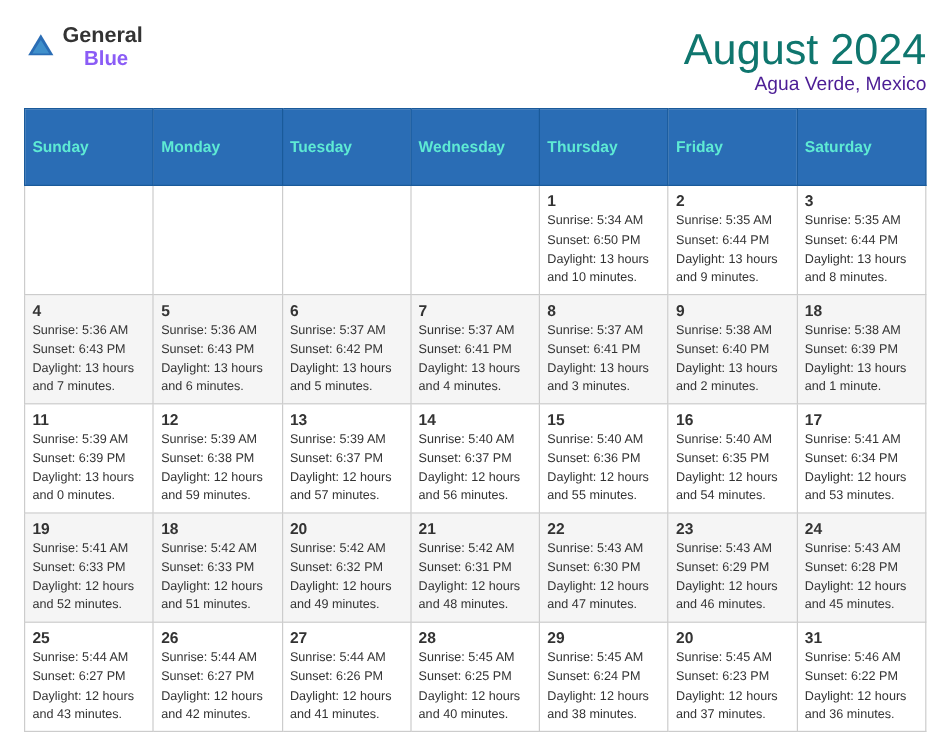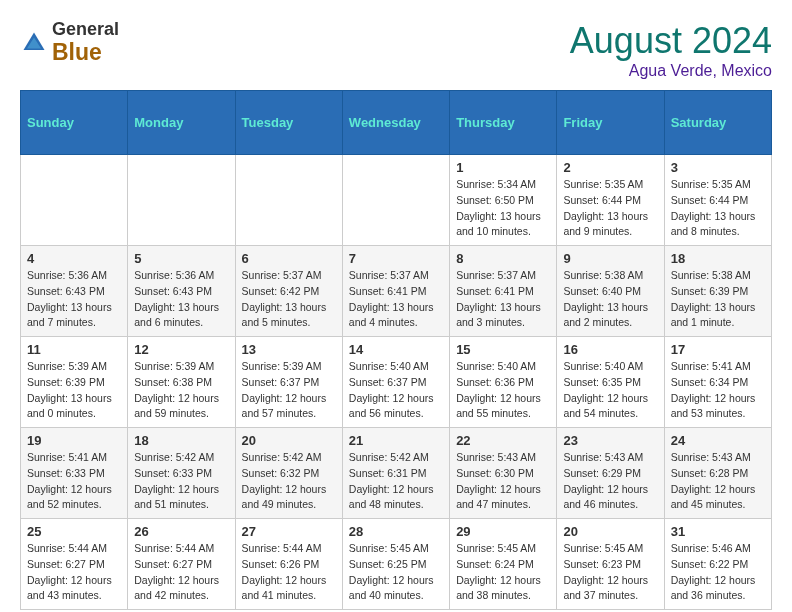--- a/index.html
+++ b/index.html
@@ -25,23 +25,24 @@
       display: flex;
       flex-direction: column;
       line-height: 1.1;
     }
     .logo-general {
       font-size: 18px;
       font-weight: bold;
       color: #333;
     }
     .logo-blue {
-      font-size: 23px;
+      font-size: 17px;
       font-weight: bold;
-      color: #a16207;
+      color: #8b5cf6;
+      margin-left: 18px;
     }
     .logo-icon {
       width: 28px;
       height: 28px;
     }
     .title-block {
       text-align: right;
     }
     .month-title {
       font-size: 36px;

